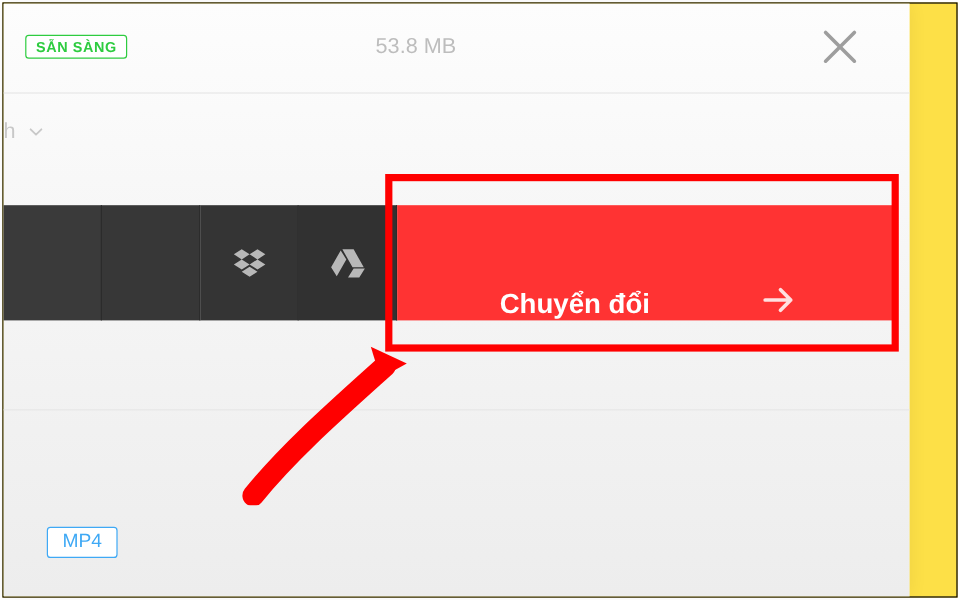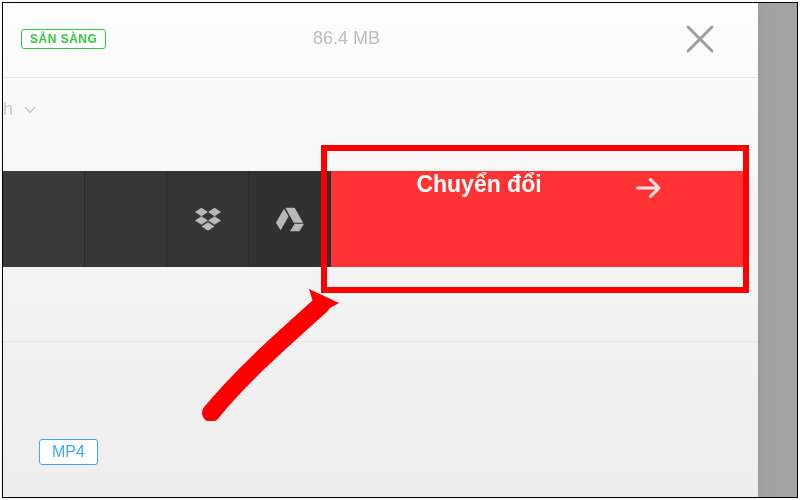--- a/index.html
+++ b/index.html
@@ -9,21 +9,21 @@
     width: 800px;
     height: 500px;
     overflow: hidden;
     position: relative;
   }
   .outer-frame {
     position: absolute;
     left: 2px; top: 2px;
     width: 796px; height: 496px;
     border: 1px solid #000;
-    background: #a3a3a3;
+    background: #fde047;
   }
   .content {
     position: absolute;
     left: 0; top: 0;
     width: 755px;
     height: 494px;
     background: linear-gradient(180deg,#fdfdfd 0%,#f2f2f2 65%,#ededed 100%);
     box-shadow: 2px 0 14px rgba(0,0,0,.06);
   }
   
@@ -84,21 +84,21 @@
   }
   .dark-btn svg{width:30px;height:30px;}
   .dark1{background:#3a3a3a;}
   .dark2{background:#373737;}
   .dark3{background:#343434;}
   .dark4{background:#313131;}
   .convert-btn {
     flex:1;
     background:#ff3333;
     color:#fff;
-    display:flex; align-items:flex-start; justify-content:center;
+    display:flex; align-items:flex-end; justify-content:center;
     gap:90px;
     font-size:23px;
     font-weight:600;
     cursor:pointer;
     padding: 0 34px 0 40px;
   }
   .convert-btn .arrow{ width:34px; height:34px; opacity:.85;}
   .convert-btn .arrow svg{width:100%;height:100%;}
 
   .divider2{position:absolute;left:0;right:0;top:338px;height:1px;background:#e6e6e6;}
@@ -129,21 +129,21 @@
   .anno-arrow svg{width:100%;height:100%;}
 </style>
 </head>
 <body>
 
 <div class="outer-frame">
   <div class="content">
 
     <div class="status-badge">SẴN SÀNG</div>
 
-    <div class="filesize">86.4 MB</div>
+    <div class="filesize">53.8 MB</div>
 
     <div class="close-x">
       <svg viewBox="0 0 24 24">
           <path d="M4 4 L20 20 M20 4 L4 20" stroke="#9e9e9e" stroke-width="2" stroke-linecap="round" fill="none"></path>
         </svg>
     </div>
 
     <div class="divider1"></div>
 
     <div class="dd-row">

